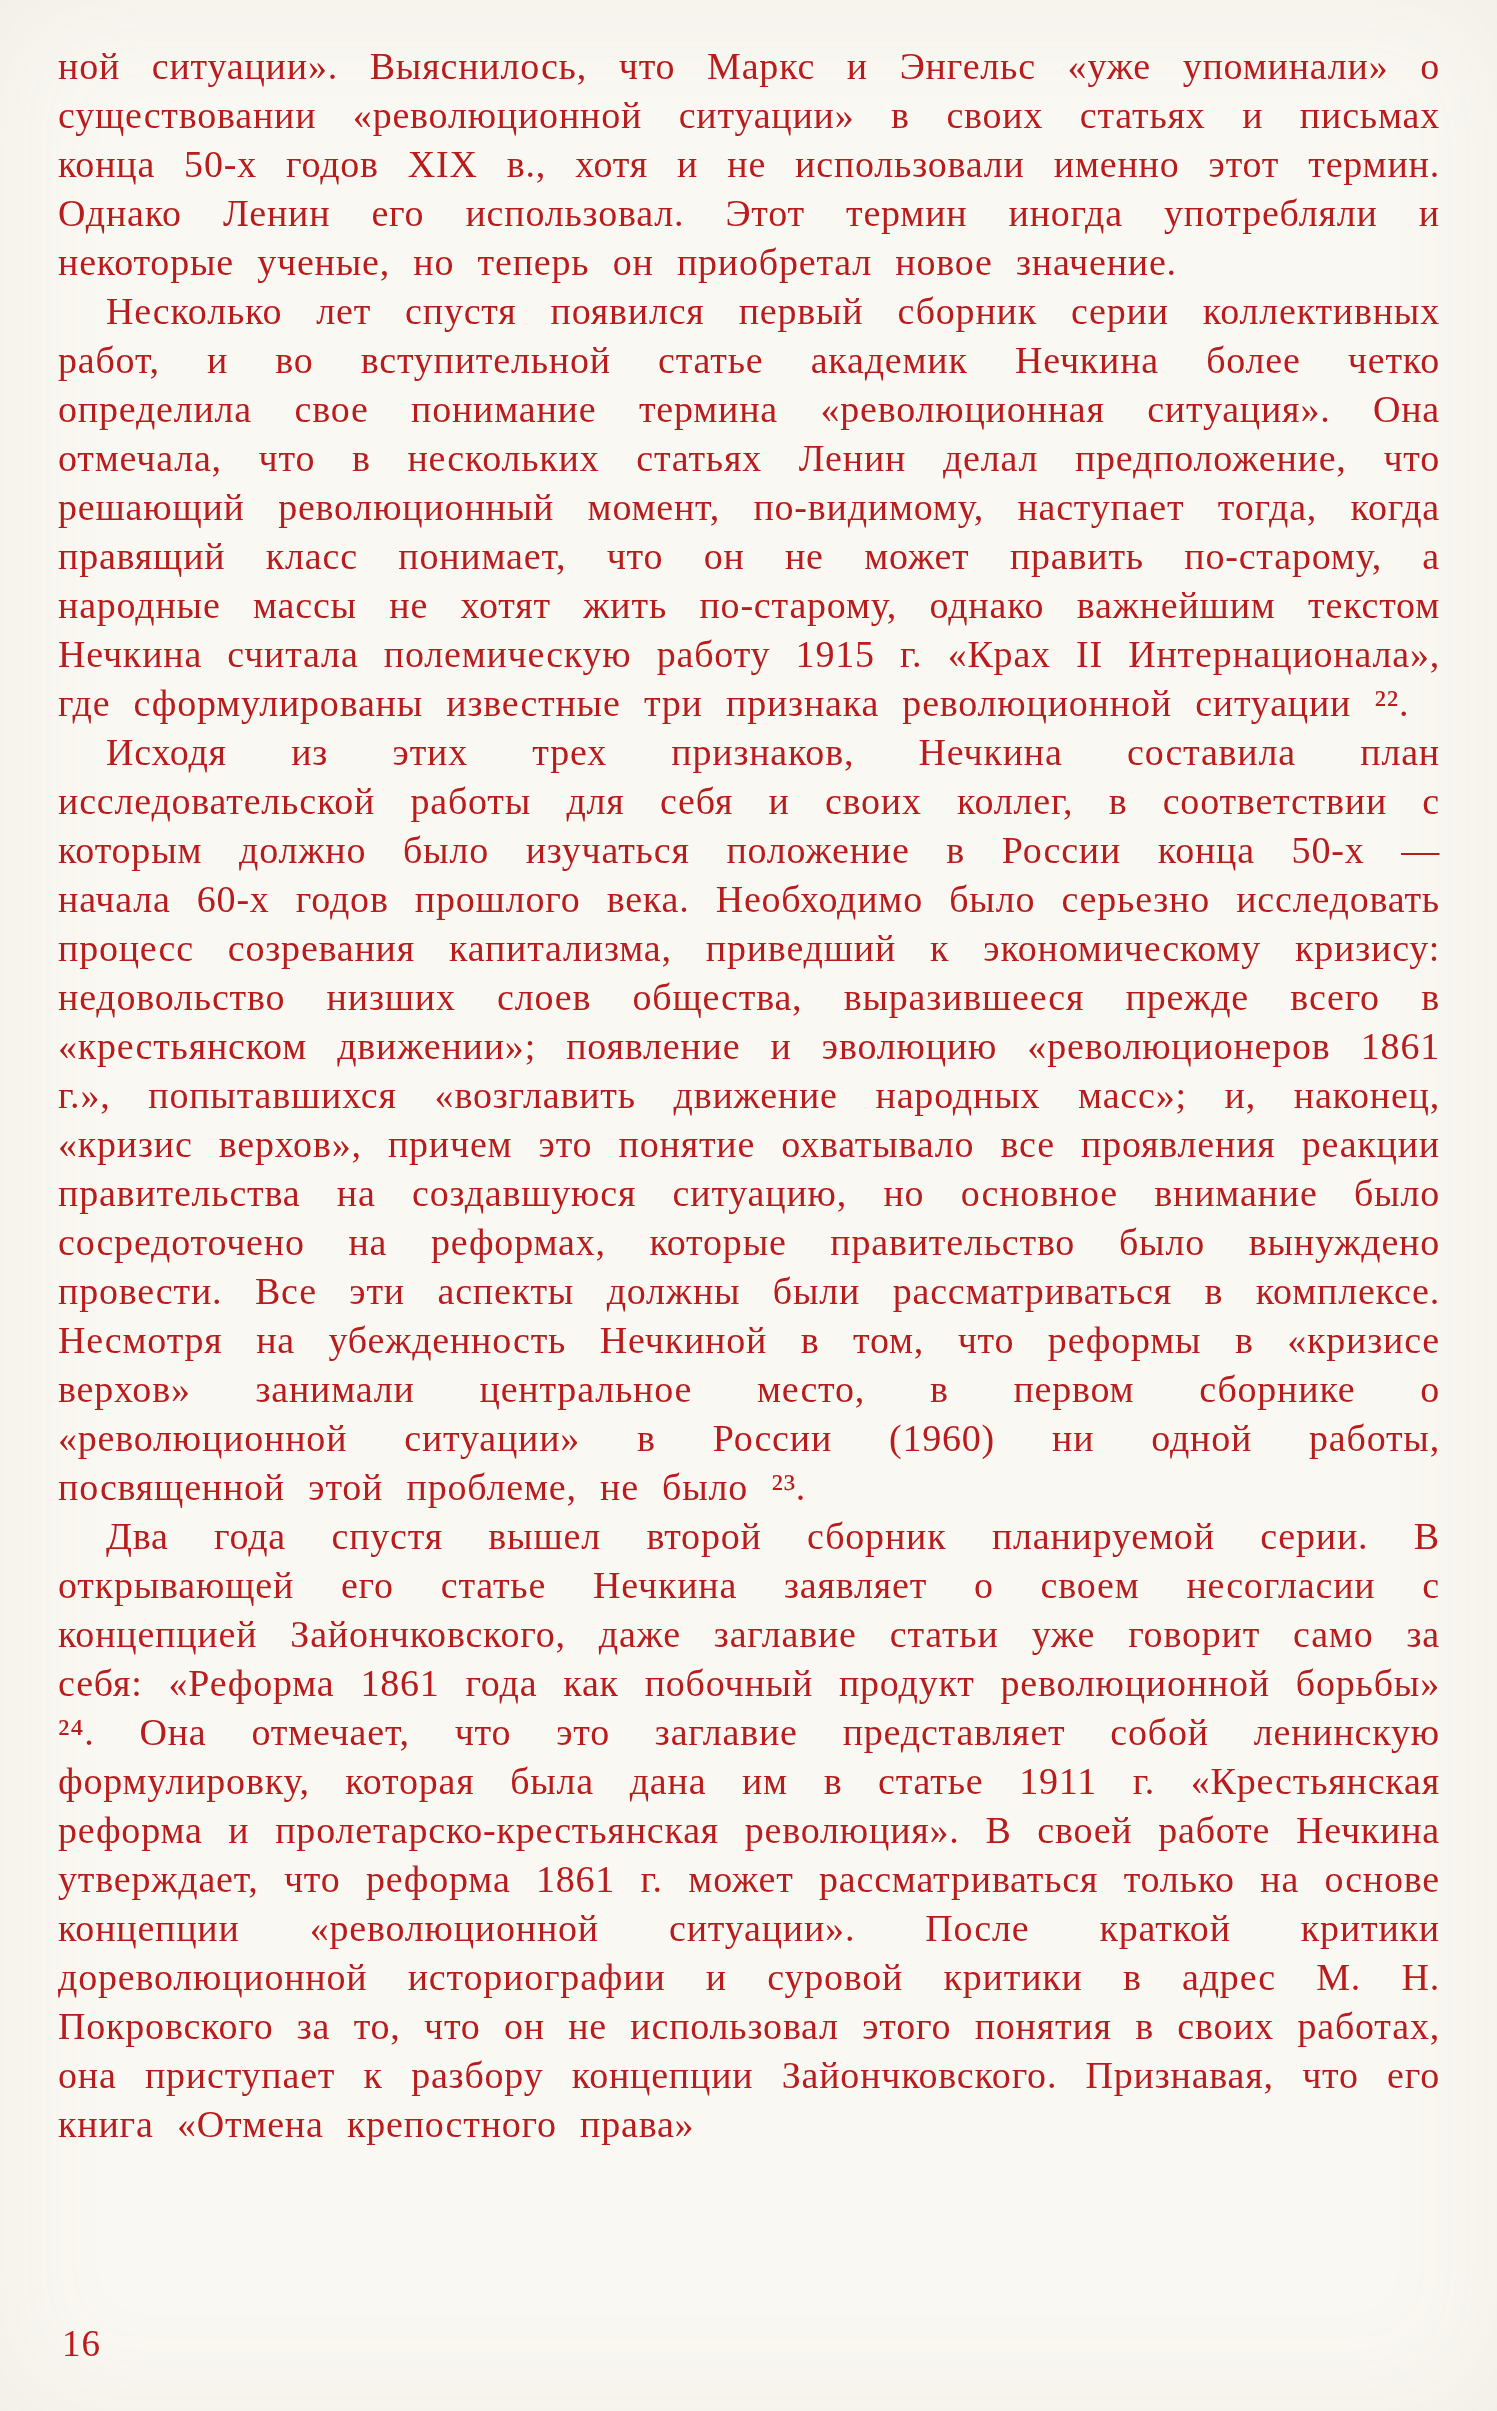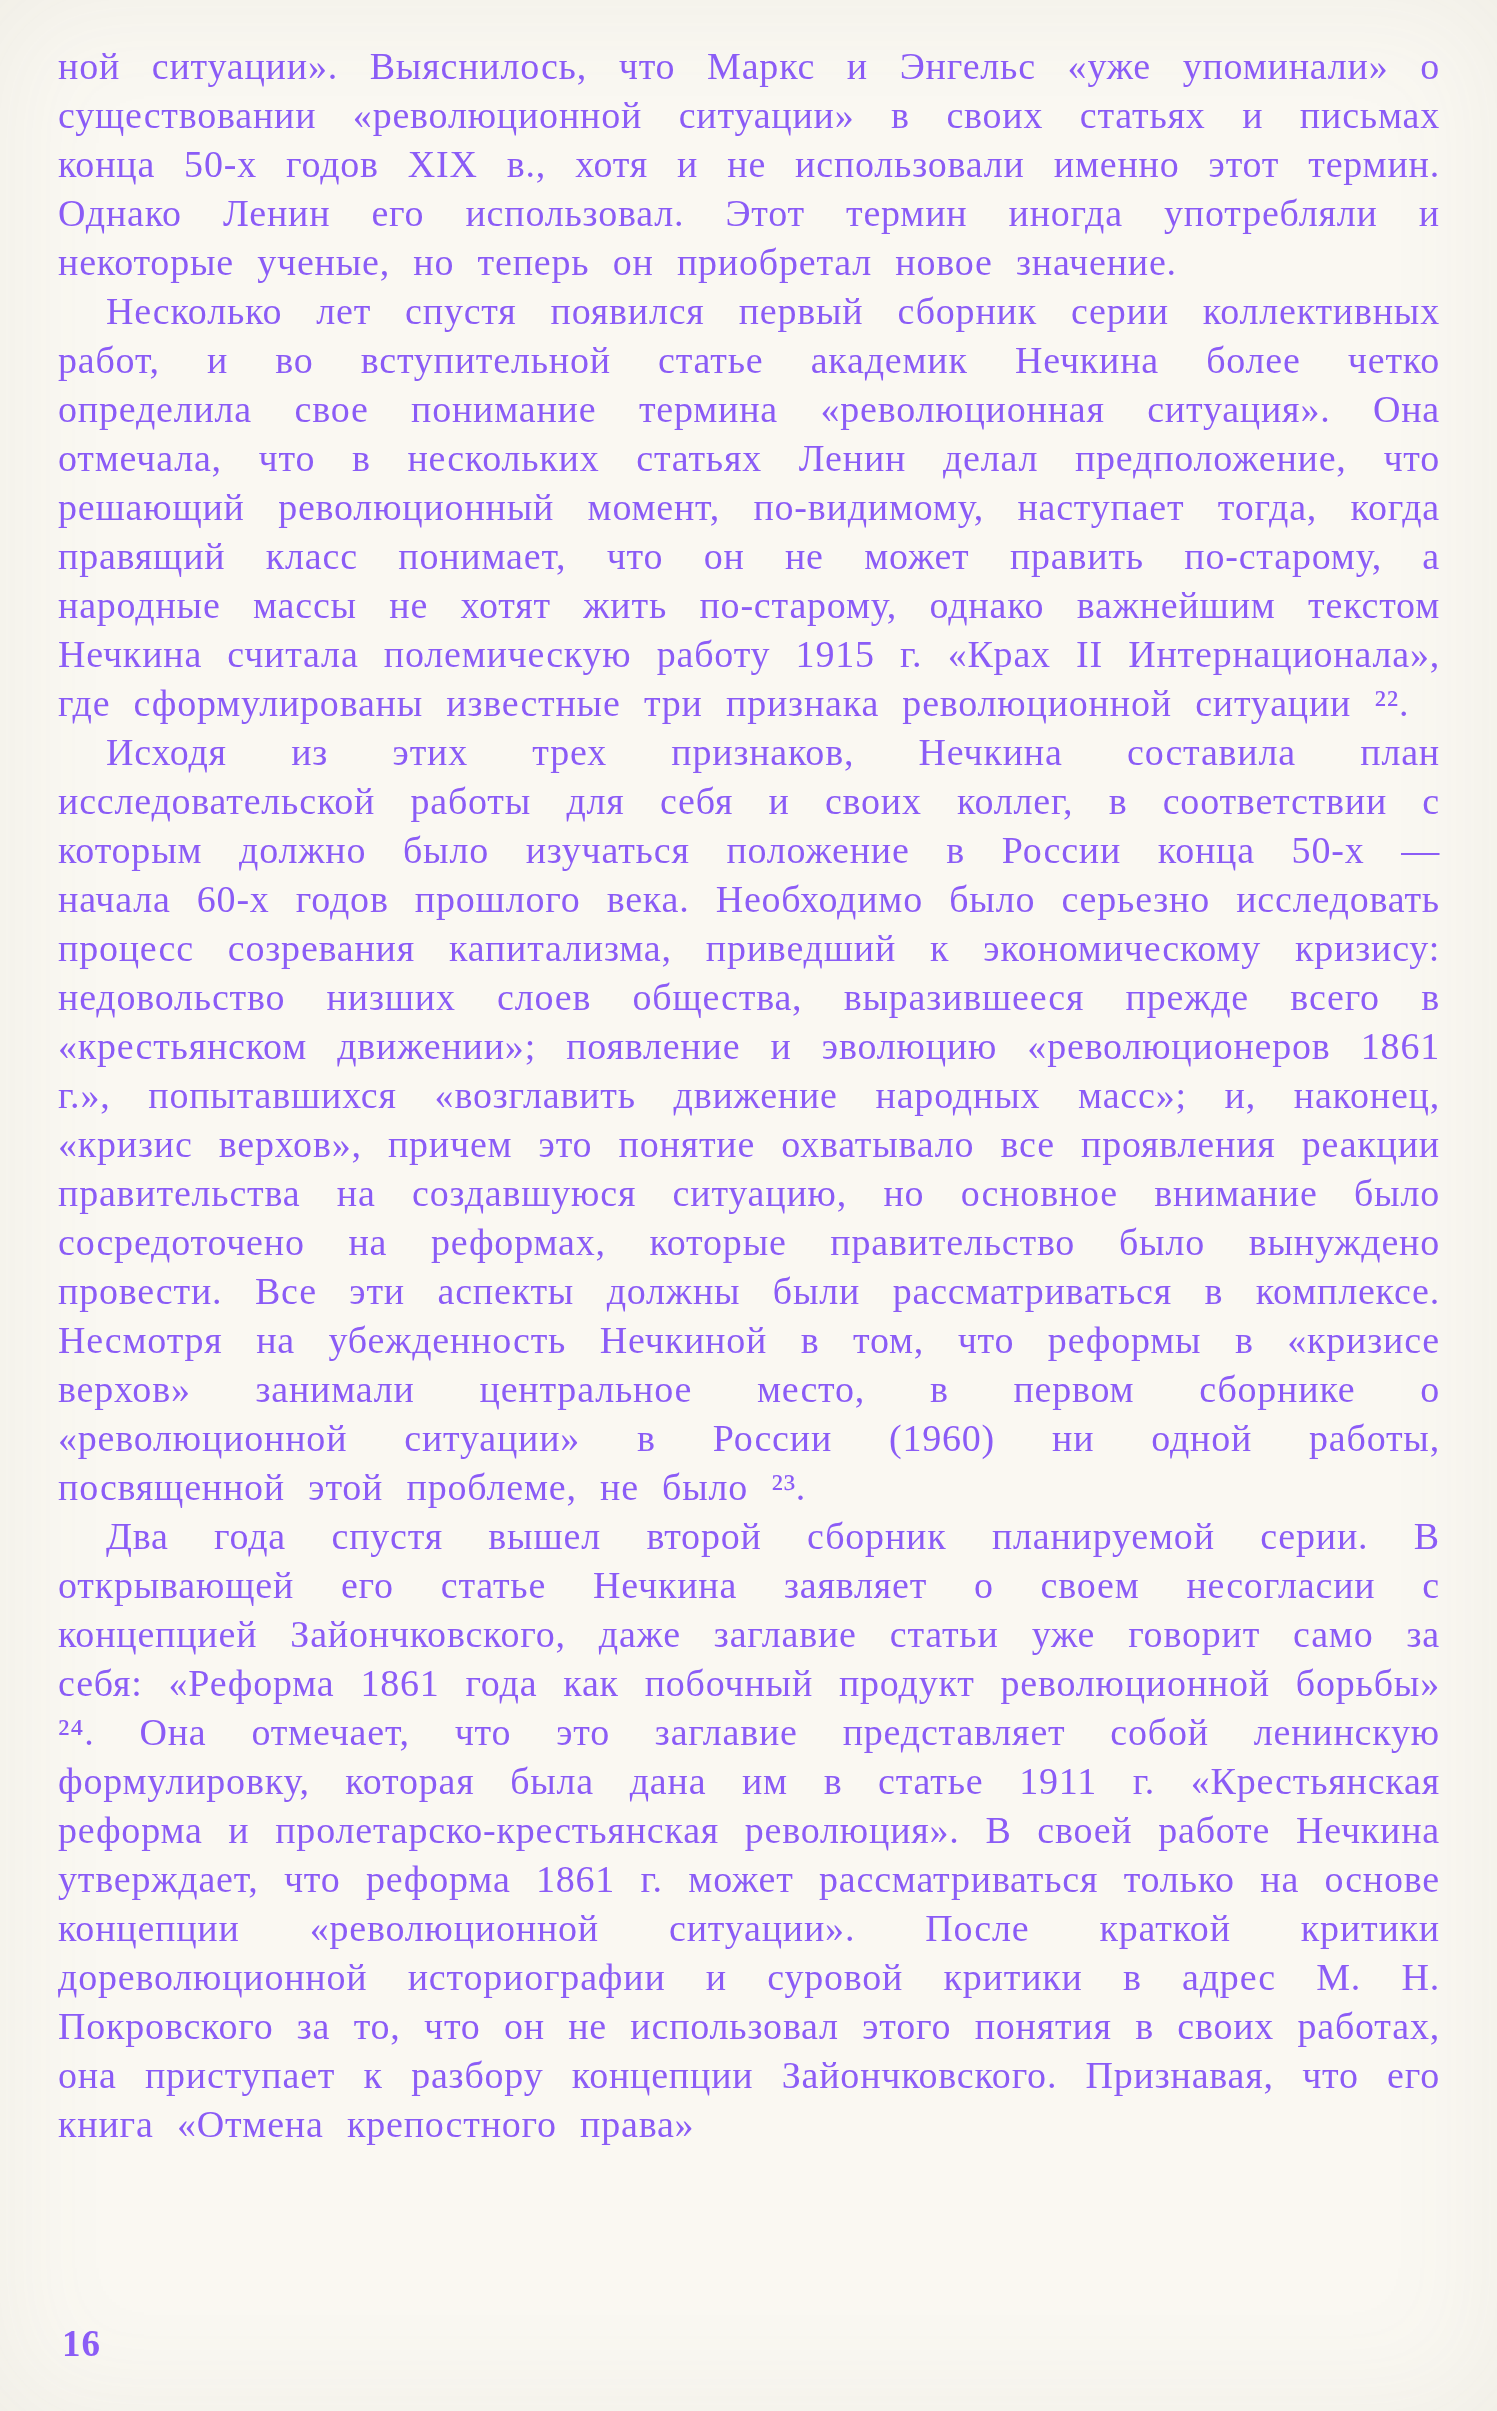--- a/index.html
+++ b/index.html
@@ -10,21 +10,21 @@
     width: 1497px;
     height: 2411px;
     background: #e8e6e1;
     font-family: "Liberation Serif", "DejaVu Serif", serif;
   }
   .page {
     position: relative;
     width: 1497px;
     height: 2411px;
     background: #faf8f2;
-    color: #8b5cf6;
+    color: #b91c1c;
     overflow: hidden;
     box-shadow: inset 0 0 120px rgba(120,110,90,0.08);
   }
   .text-block {
     position: absolute;
     left: 58px;
     top: 42px;
     width: 1382px;
     font-size: 38px;
     line-height: 49px;
@@ -37,21 +37,21 @@
     text-indent: 48px;
   }
   .paragraph.continuation {
     text-indent: 0;
   }
   .page-number {
     position: absolute;
     left: 62px;
     top: 2322px;
     font-size: 37px;
-    font-weight: bold;
+    font-weight: normal;
     letter-spacing: 1px;
     text-align: center;
   }
 </style>
 </head>
 <body>
 
 <div class="page">
   <div class="text-block">
     <p class="paragraph continuation">ной ситуации». Выяснилось, что Маркс и Энгельс «уже упоминали» о существовании «революционной ситуации» в своих статьях и письмах конца 50-х годов XIX в., хотя и не использовали именно этот термин. Однако Ленин его использовал. Этот термин иногда употребляли и некоторые ученые, но теперь он приобретал новое значение.</p>

